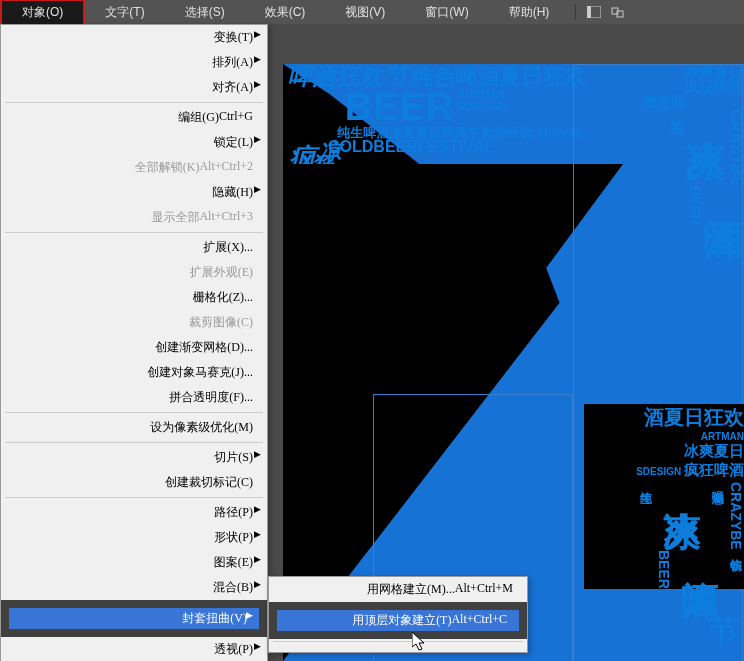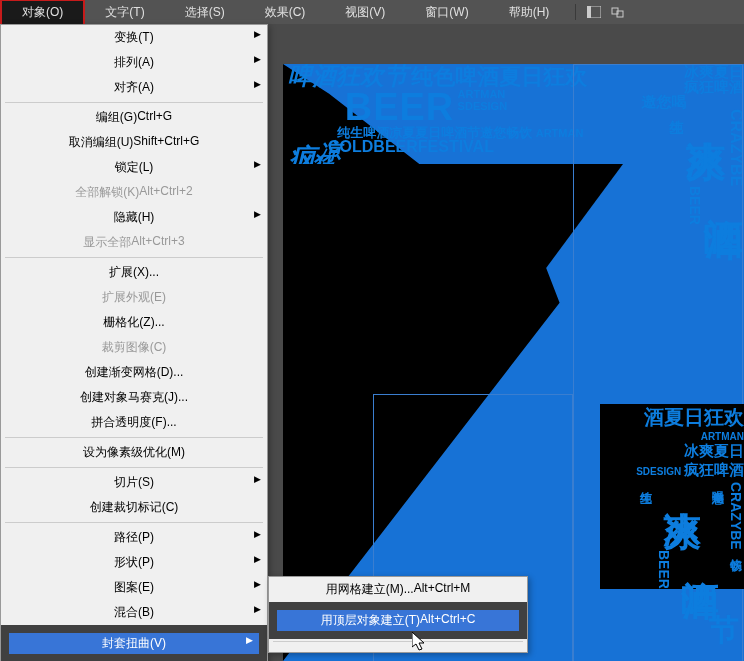--- a/index.html
+++ b/index.html
@@ -47,24 +47,25 @@
       left: 0;
       width: 268px;
       background: #f0f0f0;
       border: 1px solid #999;
       box-shadow: 2px 2px 6px rgba(0,0,0,0.3);
       color: #000;
       z-index: 100;
     }
     .dropdown-item {
       display: flex;
-      justify-content: center;
+      justify-content: flex-end;
       padding: 4px 14px;
       cursor: pointer;
       position: relative;
+      font-family: Liberation Serif, serif;
     }
     .dropdown-item.disabled { color: #999; }
     .dropdown-item.hover { background: #3875d7; color: #fff; }
     .dropdown-item.highlighted { border: 8px solid #404040; padding: 2px 12px; }
     .dropdown-item.has-sub::after {
       content: "▶";
       position: absolute;
       right: 6px;
       font-size: 9px;
     }
@@ -144,21 +145,21 @@
       font-weight: bold;
       z-index: 6;
       line-height: 1;
       font-size: 11px;
     }
     .vert { writing-mode: vertical-rl; }
     .side-text-lower {
       position: absolute;
       right: 0;
       top: 340px;
-      width: 144px;
+      width: 160px;
       color: #0d7dde;
       font-weight: bold;
       z-index: 8;
       background: #000;
     }
     .cursor-arrow {
       position: absolute;
       left: 412px;
       top: 632px;
       z-index: 200;
@@ -204,24 +205,20 @@
       <span>排列(A)</span>
     </div>
   <div class="dropdown-item has-sub">
       <span>对齐(A)</span>
     </div>
   <div class="dropdown-sep"></div>
   <div class="dropdown-item">
       <span>编组(G)</span>
       <span>Ctrl+G</span>
     </div>
-  <div class="dropdown-item">
-      <span>取消编组(U)</span>
-      <span>Shift+Ctrl+G</span>
-    </div>
   <div class="dropdown-item has-sub">
       <span>锁定(L)</span>
     </div>
   <div class="dropdown-item disabled">
       <span>全部解锁(K)</span>
       <span>Alt+Ctrl+2</span>
     </div>
   <div class="dropdown-item has-sub">
       <span>隐藏(H)</span>
     </div>

